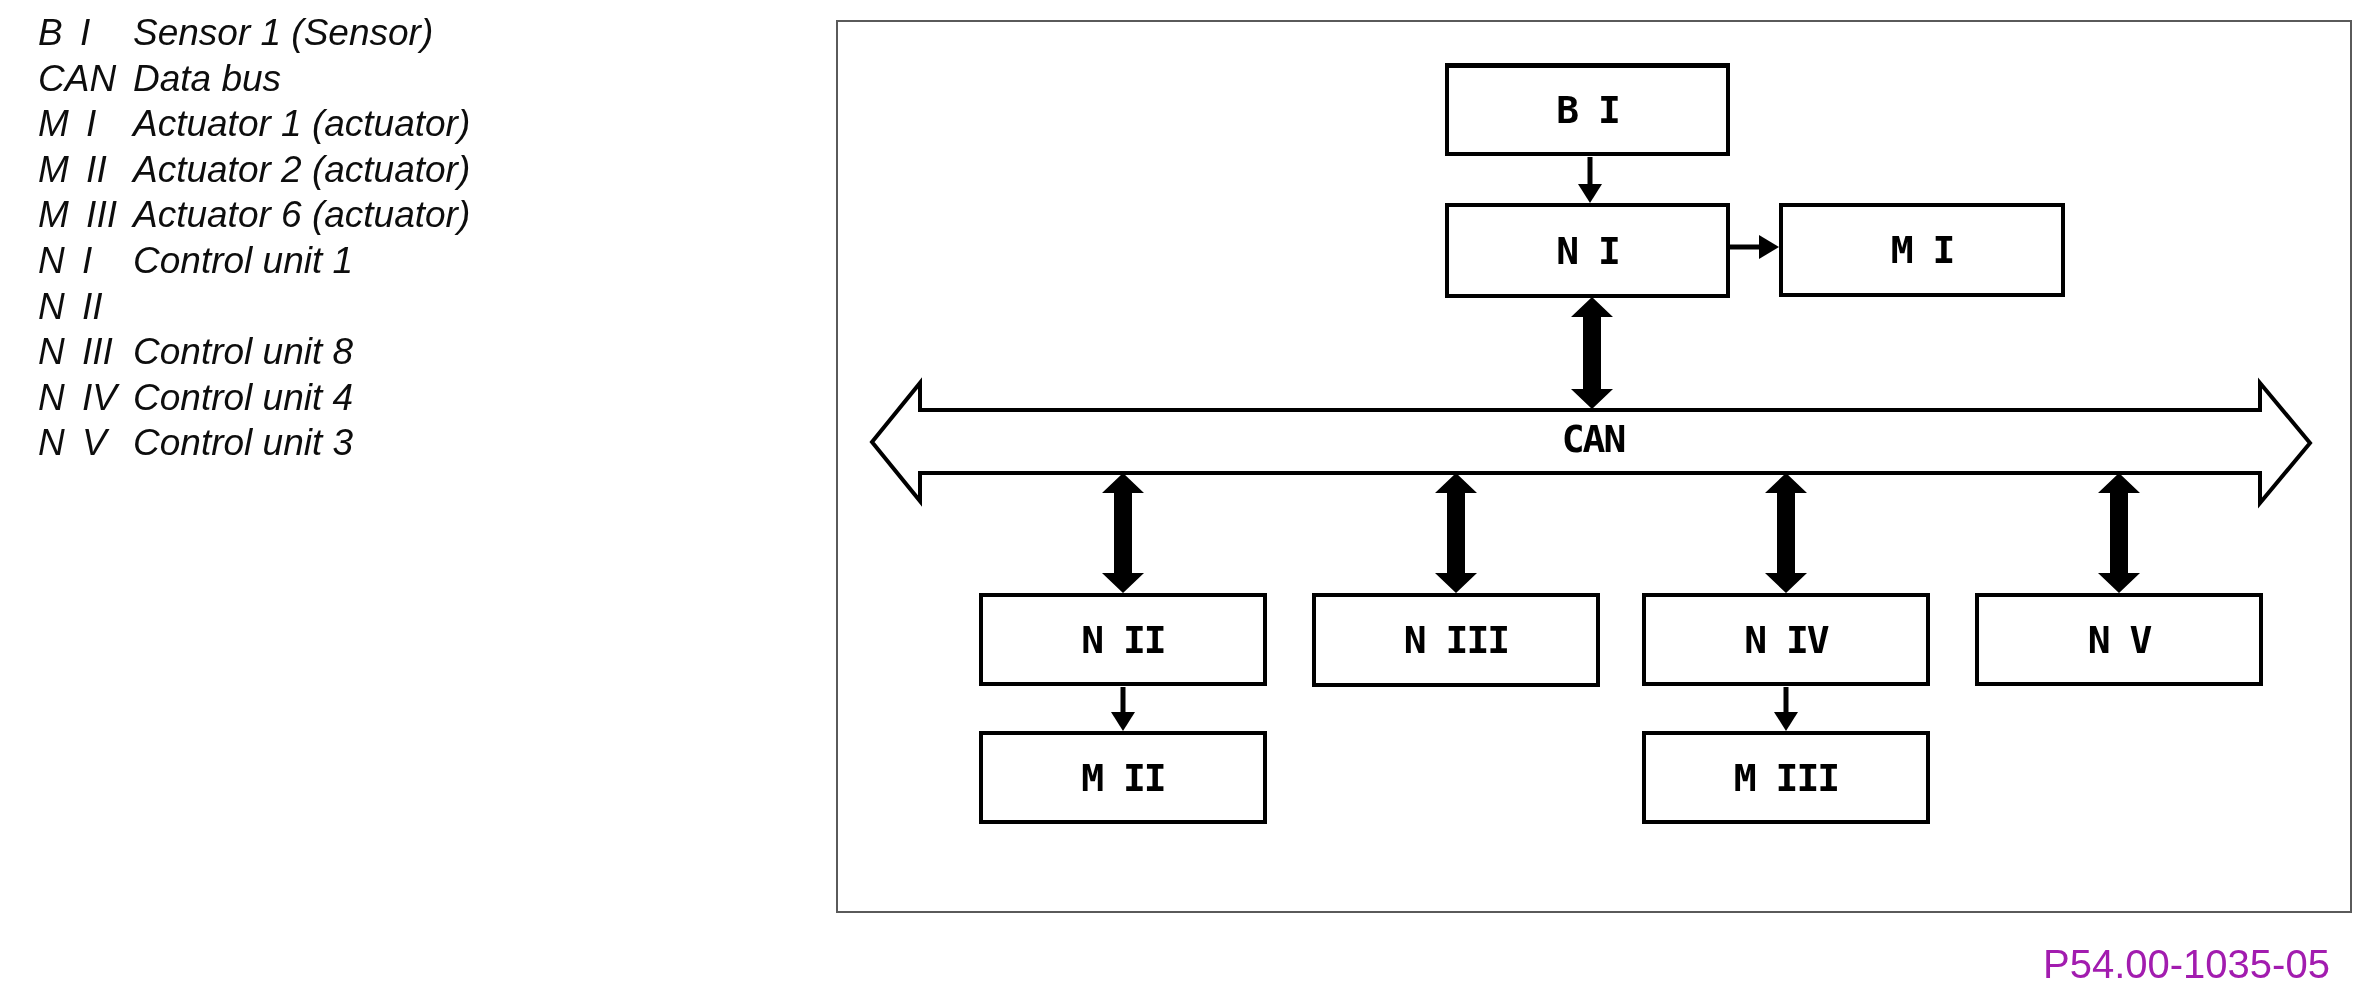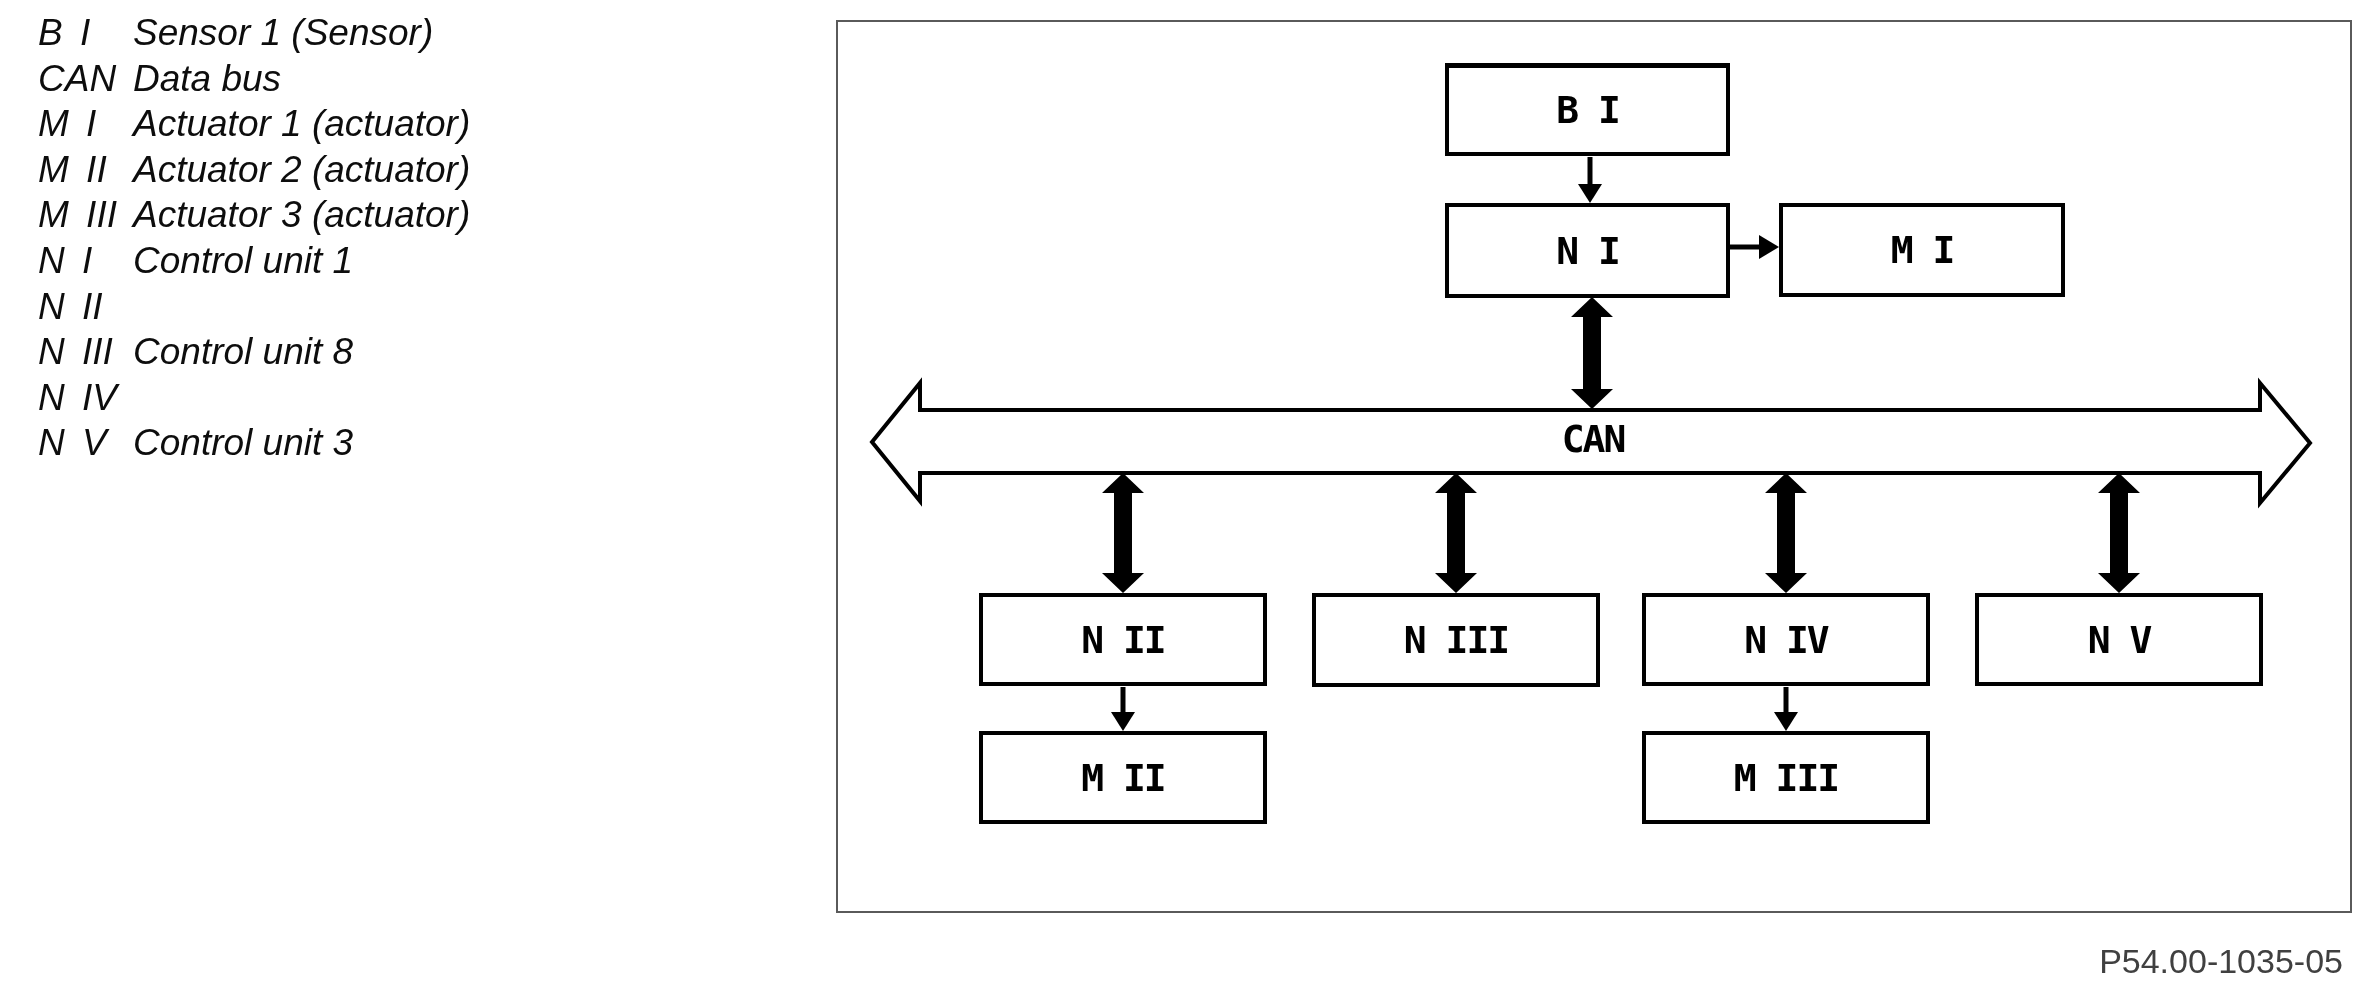--- a/index.html
+++ b/index.html
@@ -89,23 +89,23 @@
     letter-spacing: -2px;
     fill: #000000;
   }
 
   
   .caption {
     position: absolute;
     left: 2043px;
     top: 942px;
     width: 300px;
-    text-align: right;
-    font-size: 34px;
-    color: #404040;
+    text-align: left;
+    font-size: 40px;
+    color: #a21caf;
     white-space: nowrap;
   }
 </style>
 </head>
 <body>
 
 <div class="page">
 
   <div class="legend">
     <div class="legend-row">
@@ -119,35 +119,36 @@
     <div class="legend-row">
       <span class="legend-code">M I</span>
       <span class="legend-desc">Actuator 1 (actuator)</span>
     </div>
     <div class="legend-row">
       <span class="legend-code">M II</span>
       <span class="legend-desc">Actuator 2 (actuator)</span>
     </div>
     <div class="legend-row">
       <span class="legend-code">M III</span>
-      <span class="legend-desc">Actuator 3 (actuator)</span>
+      <span class="legend-desc">Actuator 6 (actuator)</span>
     </div>
     <div class="legend-row">
       <span class="legend-code">N I</span>
       <span class="legend-desc">Control unit 1</span>
     </div>
     <div class="legend-row">
       <span class="legend-code">N II</span>
     </div>
     <div class="legend-row">
       <span class="legend-code">N III</span>
       <span class="legend-desc">Control unit 8</span>
     </div>
     <div class="legend-row">
       <span class="legend-code">N IV</span>
+      <span class="legend-desc">Control unit 4</span>
     </div>
     <div class="legend-row">
       <span class="legend-code">N V</span>
       <span class="legend-desc">Control unit 3</span>
     </div>
   </div>
 
   <div class="frame"></div>
 
   <svg class="overlay" viewBox="0 0 2370 997" xmlns="http://www.w3.org/2000/svg">

